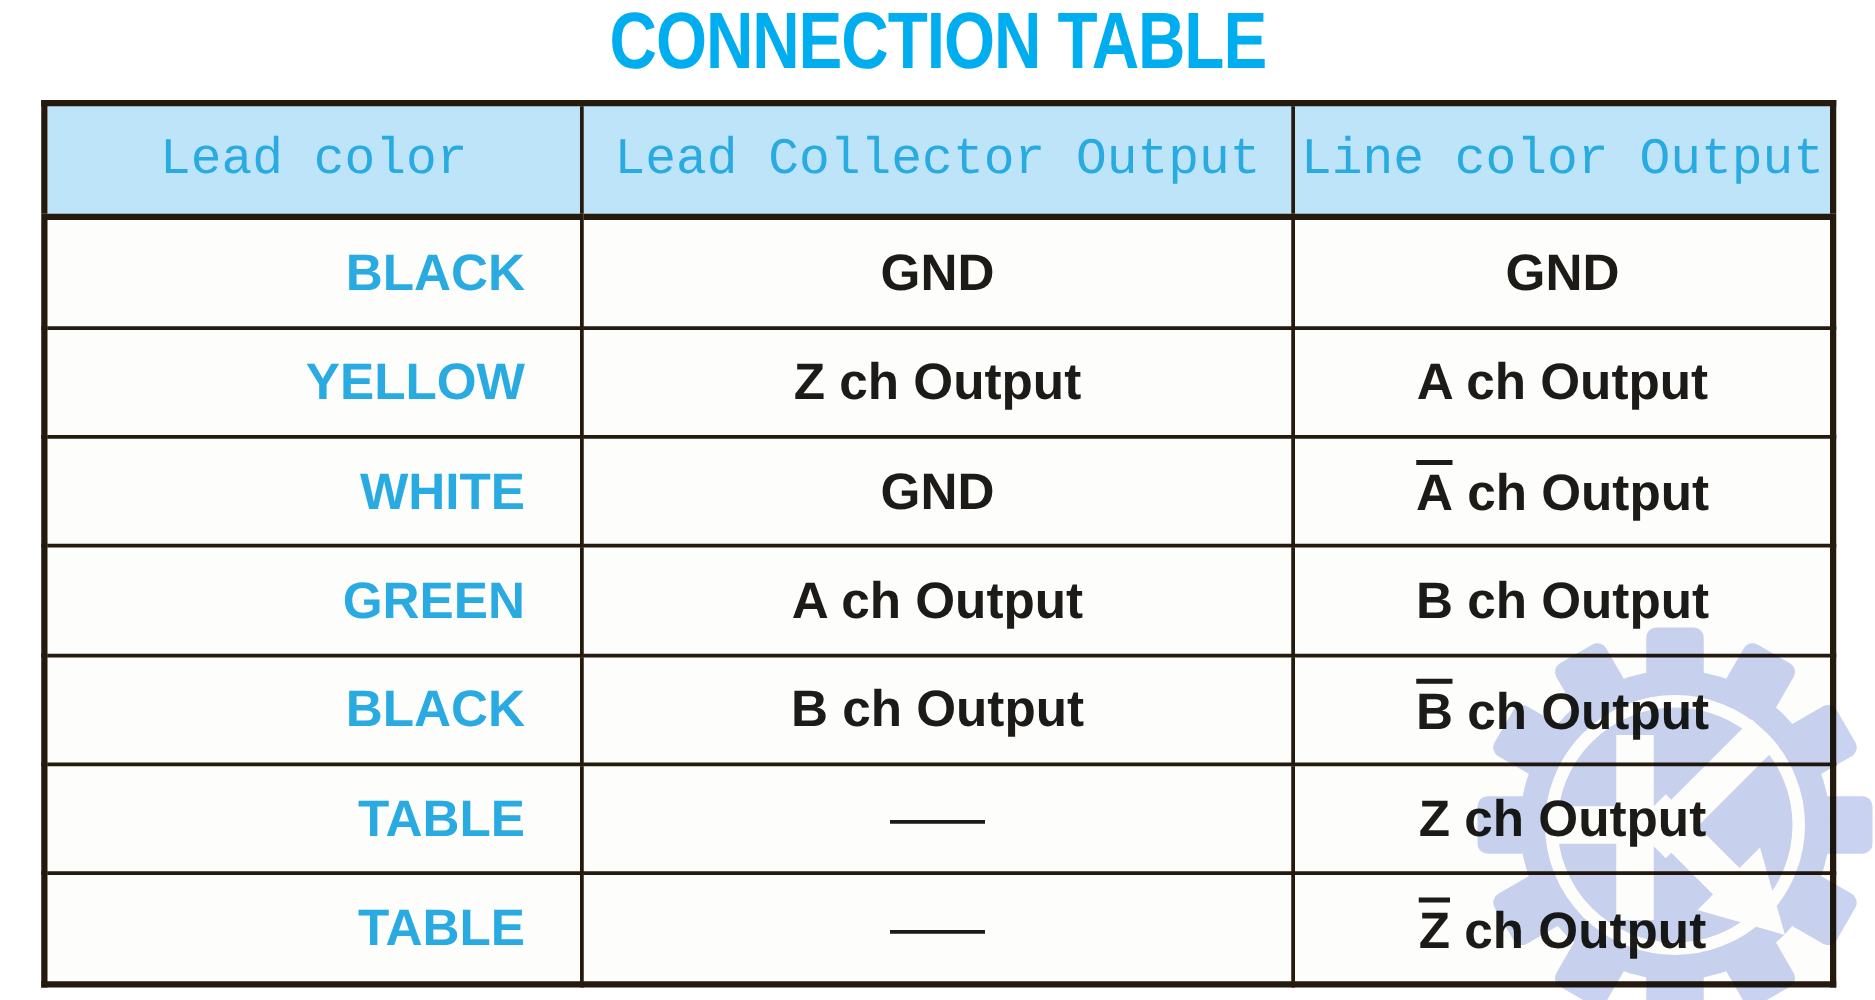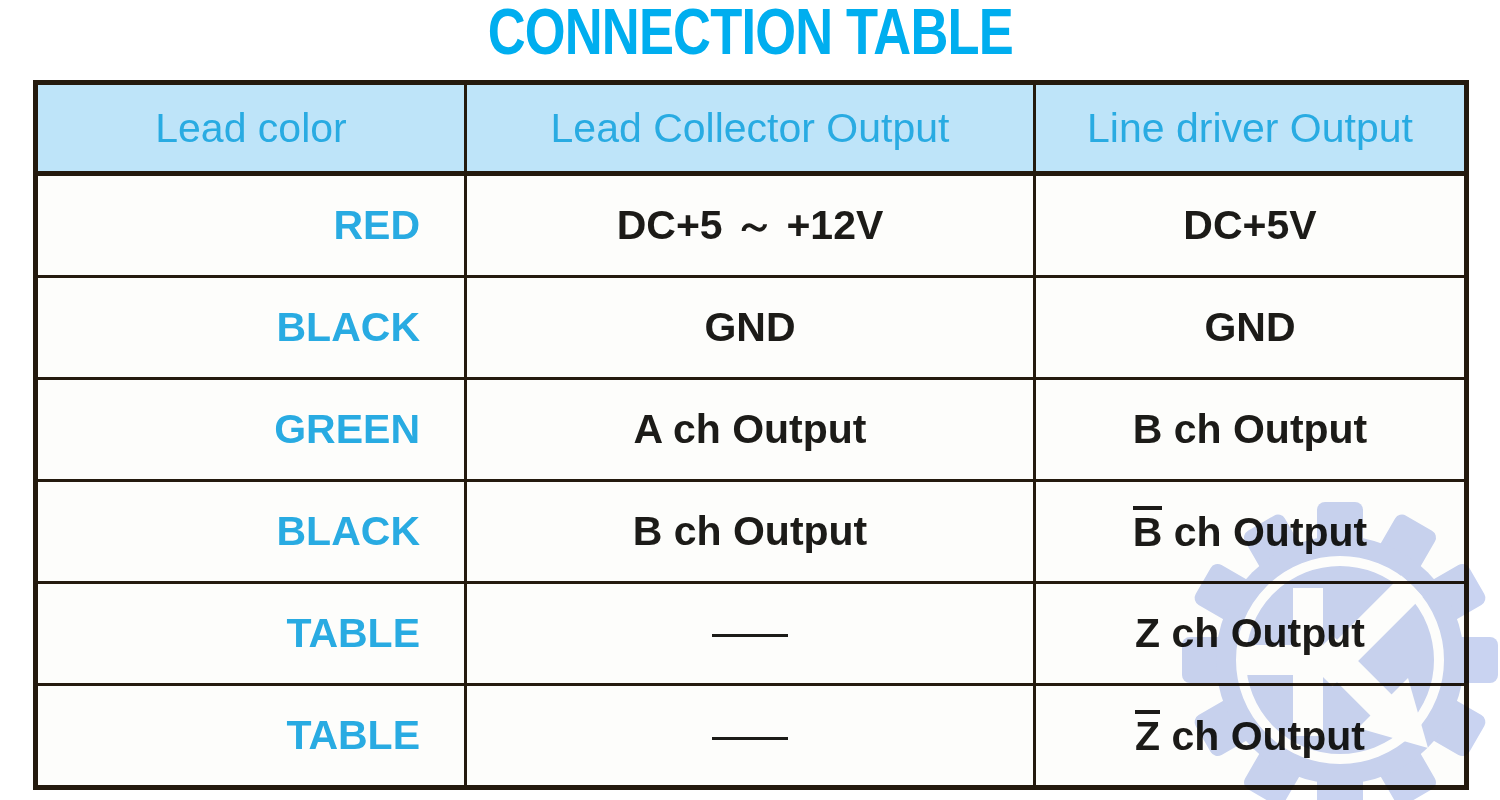--- a/index.html
+++ b/index.html
@@ -55,20 +55,21 @@
   }
   .conn-table thead th {
     height: 86px;
     background: #bee4f9;
     color: #29ABE2;
     font-size: 41px;
     font-weight: 400;
     text-align: center;
     vertical-align: middle;
     border-bottom-width: 5px;
+    font-family: Liberation Mono, monospace;
   }
   .conn-table {
     border: 5px solid #241a0e;
   }
   .conn-table tbody td {
     height: 74px;
     font-size: 41px;
     font-weight: 700;
     vertical-align: middle;
     background: #fdfdfb;
@@ -117,33 +118,38 @@
 <table class="conn-table">
   <colgroup>
     <col style="width:430px">
     <col style="width:569px">
     <col style="width:432px">
   </colgroup>
   <thead>
     <tr>
       <th>Lead color</th>
       <th>Lead Collector Output</th>
-      <th>Line driver Output</th>
+      <th>Line color Output</th>
     </tr>
   </thead>
   <tbody id="table-body">
       <tr>
-        <td class="lead-cell">RED</td>
-        <td class="val-cell">DC+5 ～ +12V</td>
-        <td class="val-cell">DC+5V</td>
-      </tr>
-      <tr>
         <td class="lead-cell">BLACK</td>
         <td class="val-cell">GND</td>
         <td class="val-cell">GND</td>
+      </tr>
+      <tr>
+        <td class="lead-cell">YELLOW</td>
+        <td class="val-cell">Z ch Output</td>
+        <td class="val-cell">A ch Output</td>
+      </tr>
+      <tr>
+        <td class="lead-cell">WHITE</td>
+        <td class="val-cell">GND</td>
+        <td class="val-cell"><span class="ov">A</span> ch Output</td>
       </tr>
       <tr>
         <td class="lead-cell">GREEN</td>
         <td class="val-cell">A ch Output</td>
         <td class="val-cell">B ch Output</td>
       </tr>
       <tr>
         <td class="lead-cell">BLACK</td>
         <td class="val-cell">B ch Output</td>
         <td class="val-cell"><span class="ov">B</span> ch Output</td>

